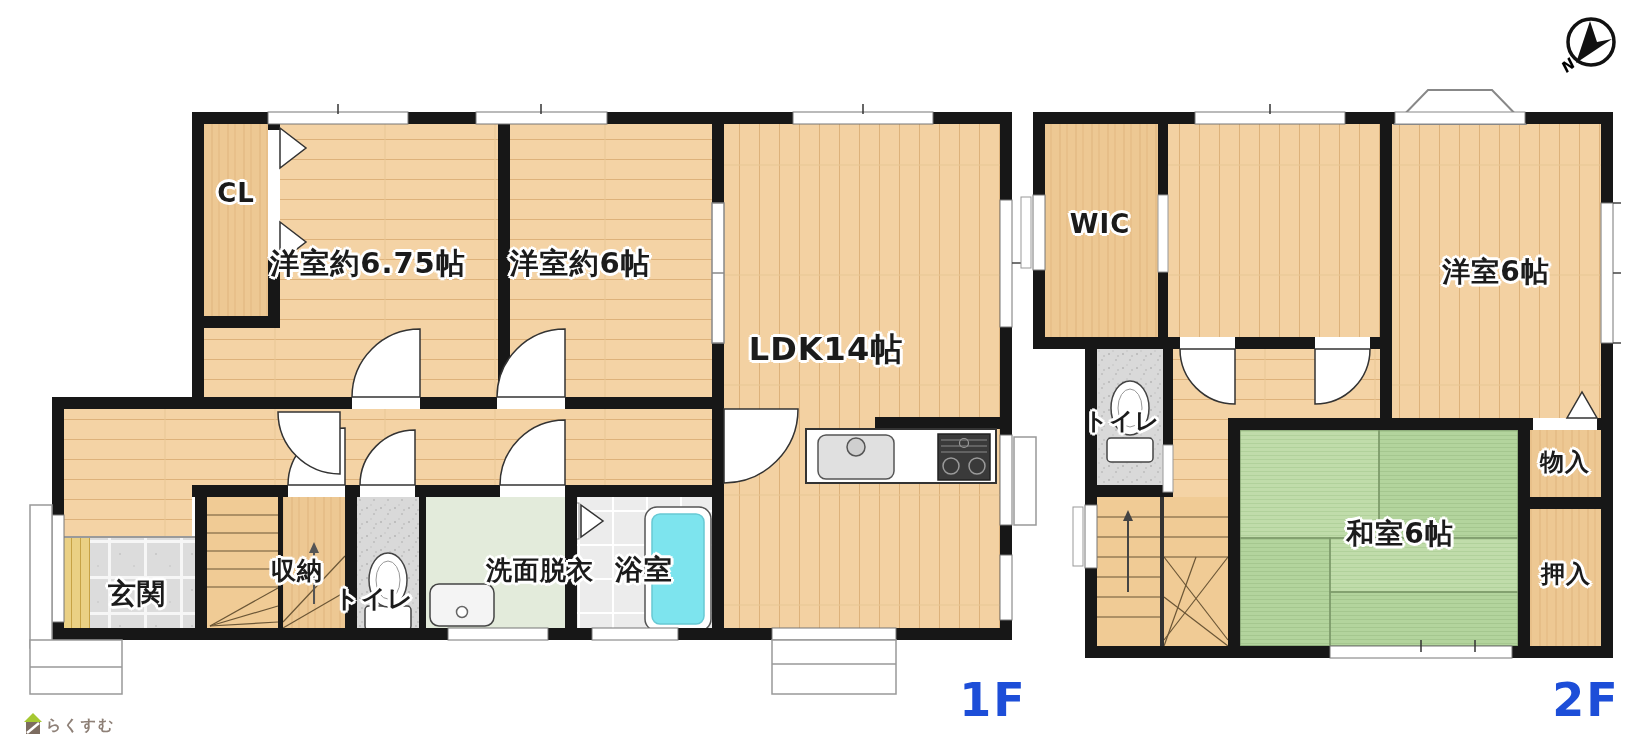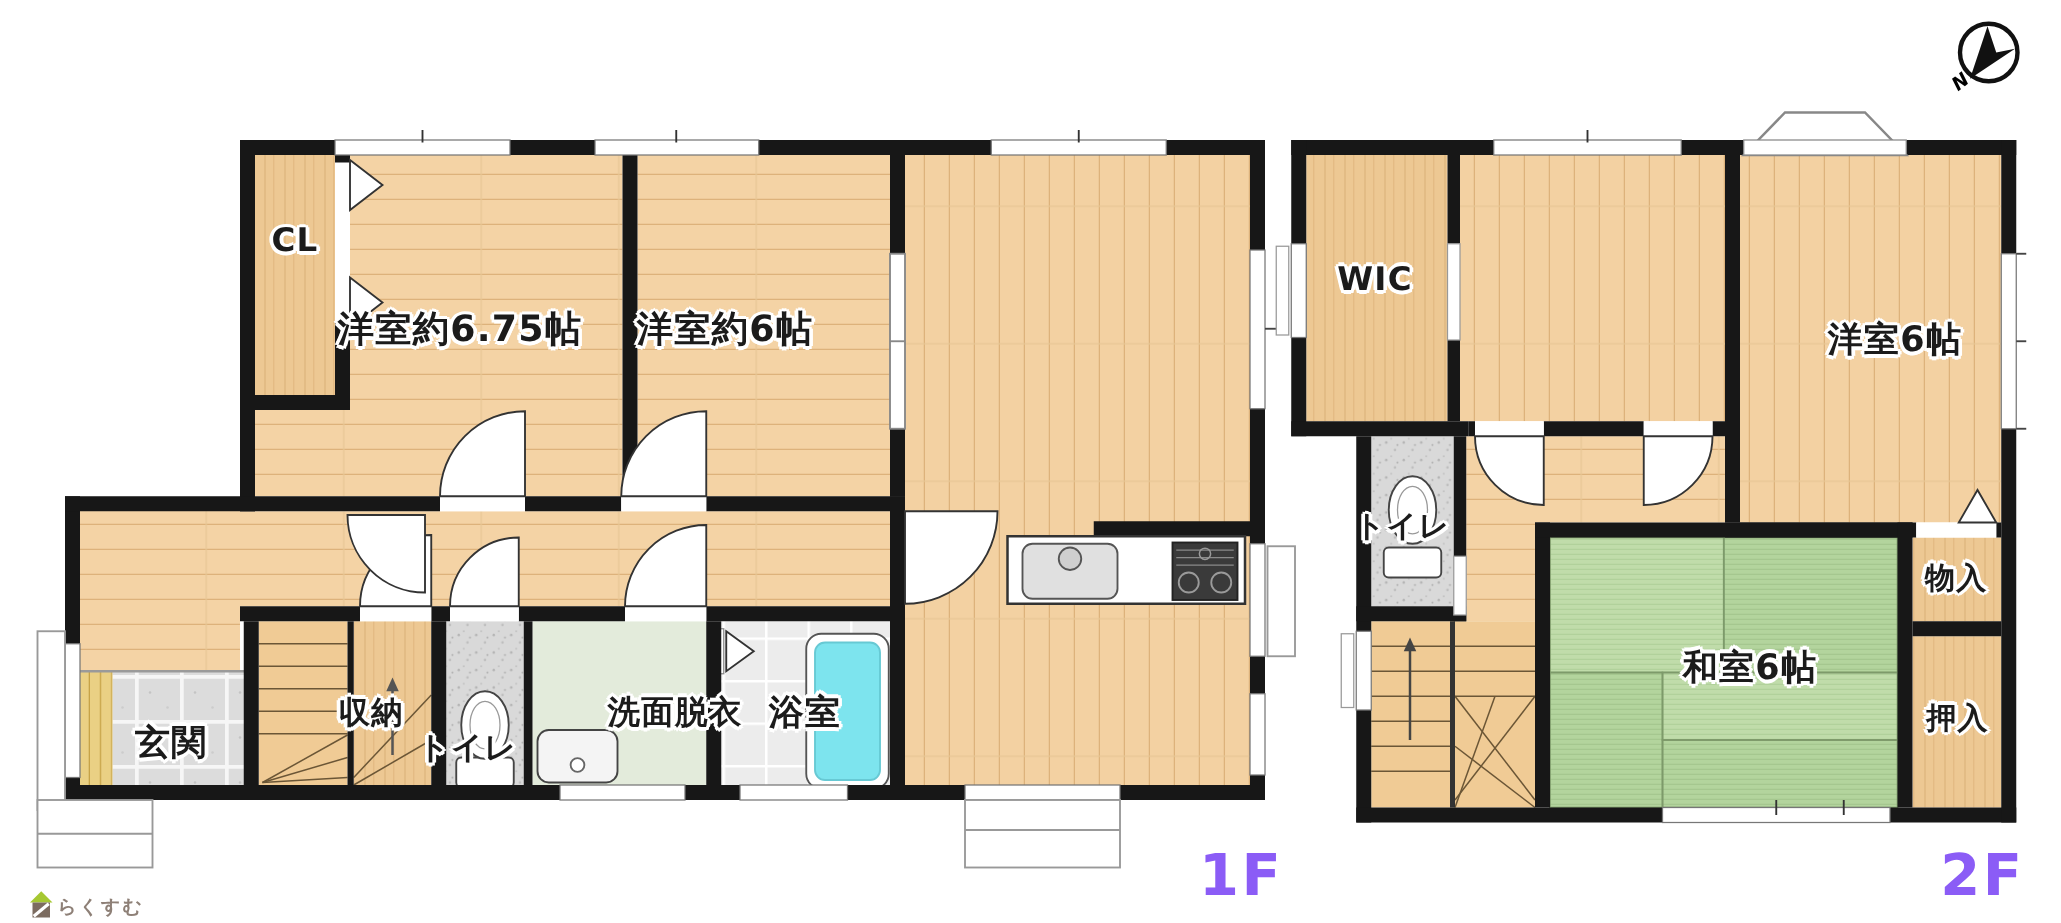--- a/index.html
+++ b/index.html
@@ -3,21 +3,21 @@
 <meta charset="utf-8">
 <style>
   html,body{margin:0;padding:0;background:#fff;}
   #canvas{position:relative;width:1649px;height:738px;background:#fff;overflow:hidden;
           font-family:"DejaVu Sans","Liberation Sans",sans-serif;}
   #plan-svg{position:absolute;left:0;top:0;}
   .rl{position:absolute;transform:translate(-50%,-50%);white-space:nowrap;font-weight:700;color:#1b1b1b;
       letter-spacing:1px;
       text-shadow:-2px -2px 0 #fff,2px -2px 0 #fff,-2px 2px 0 #fff,2px 2px 0 #fff,
                   -3px 0 0 #fff,3px 0 0 #fff,0 -3px 0 #fff,0 3px 0 #fff;}
-  .floor-big{position:absolute;transform:translate(-50%,-50%);font-weight:800;color:#8b5cf6;
+  .floor-big{position:absolute;transform:translate(-50%,-50%);font-weight:800;color:#1d4ed8;
       font-size:46px;letter-spacing:2px;}
   #logo{position:absolute;left:46px;top:716px;font-size:15px;font-weight:700;color:#8e8077;letter-spacing:2px;}
   .compass-n{font-size:15px;font-weight:800;font-style:italic;}
 </style>
 </head>
 <body>
 
 <div id="canvas">
 
 <svg id="plan-svg" width="1649" height="738" viewBox="0 0 1649 738">
@@ -328,28 +328,29 @@
   <g>
     <polygon points="24,722 33,713 42,722" fill="#a6c832"></polygon>
     <rect x="26" y="722" width="14" height="12" fill="#7c6c60"></rect>
     <line x1="27" y1="733" x2="39" y2="723" stroke="#fff" stroke-width="2.5"></line>
   </g>
 </svg>
 
 <div class="rl" style="left:236px;top:193px;font-size:26px;text-align:right;">CL</div>
 <div class="rl" style="left:368px;top:264px;font-size:29px;">洋室約6.75帖</div>
 <div class="rl" style="left:580px;top:264px;font-size:29px;">洋室約6帖</div>
+<div class="rl" style="left:826px;top:350px;font-size:32px;">LDK14帖</div>
 <div class="rl" style="left:137px;top:594px;font-size:28px;">玄関</div>
 <div class="rl" style="left:297px;top:570px;font-size:25px;">収納</div>
 <div class="rl" style="left:374px;top:598px;font-size:25px;">トイレ</div>
 <div class="rl" style="left:494px;top:570px;font-size:26px;margin-left:46px;">洗面脱衣</div>
 <div class="rl" style="left:644px;top:570px;font-size:28px;">浴室</div>
 
 <div class="rl" style="left:1100px;top:224px;font-size:26px;text-align:center;">WIC</div>
-<div class="rl" style="left:1496px;top:272px;font-size:28px;margin-left:20px;">洋室6帖</div>
+<div class="rl" style="left:1496px;top:272px;font-size:28px;">洋室6帖</div>
 <div class="rl" style="left:1122px;top:421px;font-size:24px;">トイレ</div>
 <div class="rl" style="left:1400px;top:534px;font-size:28px;text-align:center;">和室6帖</div>
 <div class="rl" style="left:1565px;top:462px;font-size:24px;">物入</div>
 <div class="rl" style="left:1566px;top:574px;font-size:24px;">押入</div>
 
 <div class="floor-big" style="left:993px;top:700px;">1F</div>
 <div class="floor-big" style="left:1586px;top:700px;">2F</div>
 
 <div id="logo">らくすむ</div>
 

